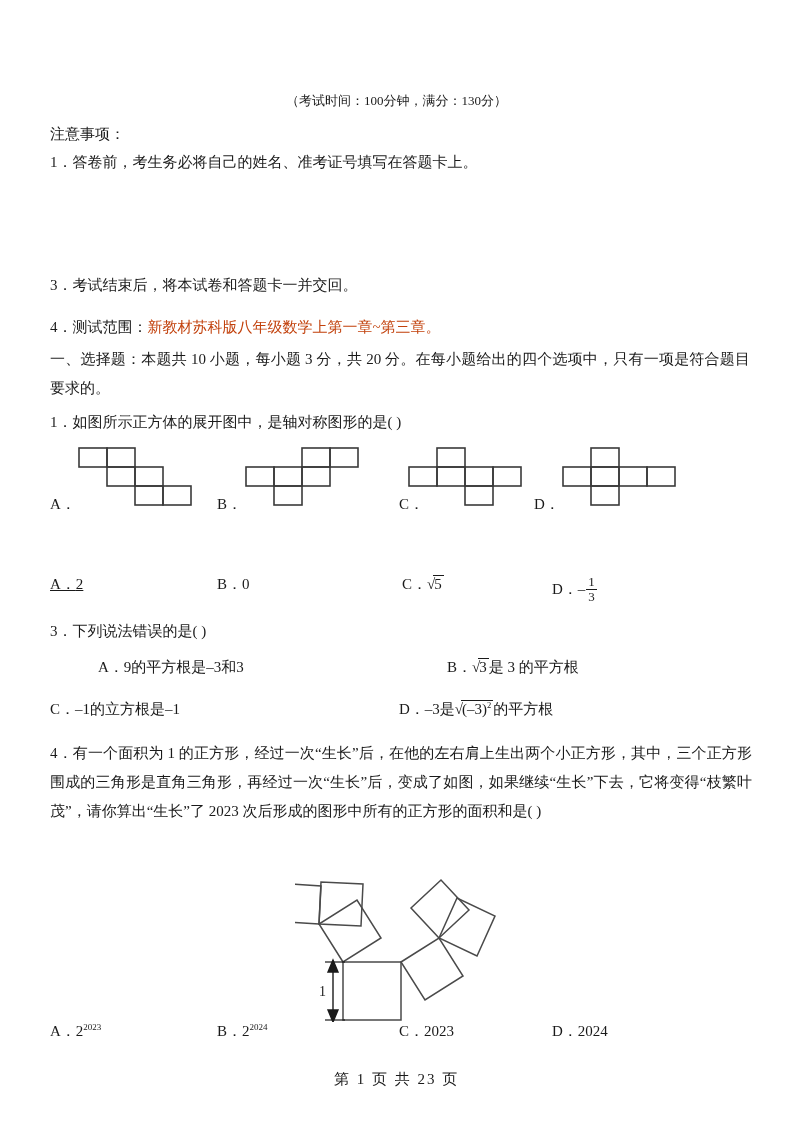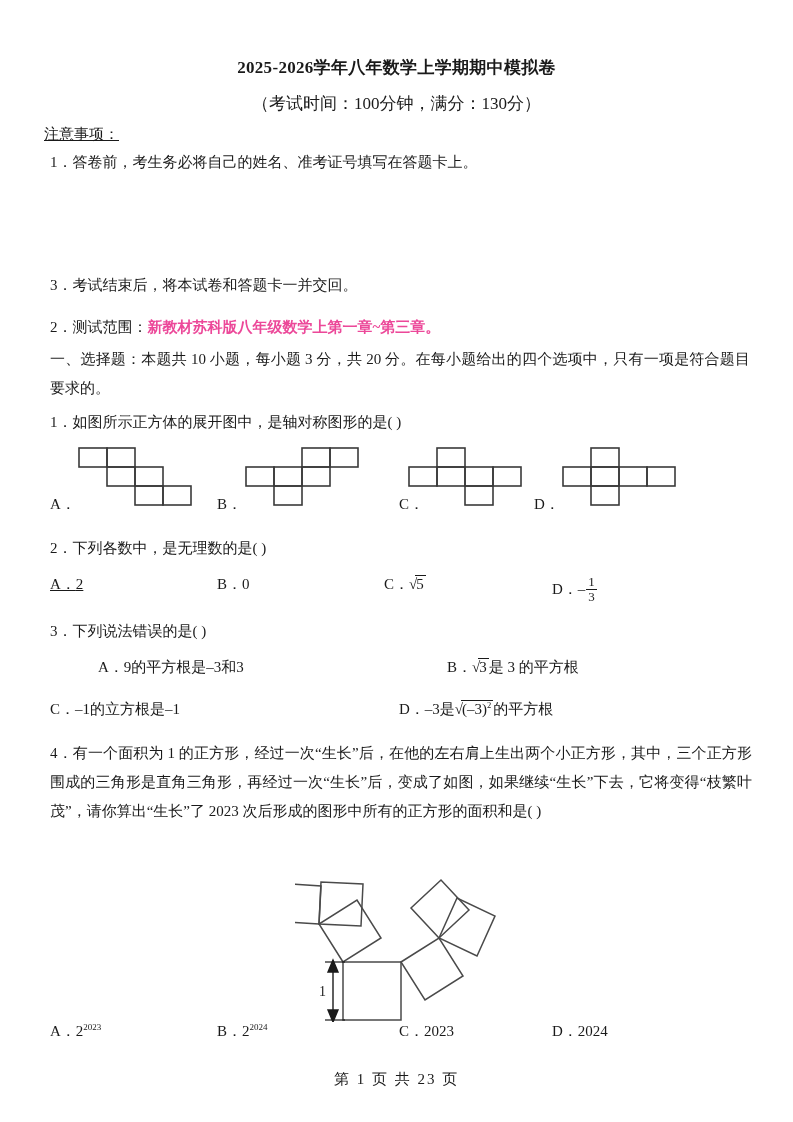--- a/index.html
+++ b/index.html
@@ -28,39 +28,37 @@
     text-align: center;
     font-size: 17px;
     font-weight: bold;
     letter-spacing: 0.3px;
   }
   .doc-subtitle {
     position: absolute;
     left: 0; top: 92px;
     width: 793px;
     text-align: center;
-    font-size: 17px;
+    font-size: 13px;
   }
   .notice-head {
     position: absolute;
-    left: 44px; top: 125px;
-    font-size: 15px;
-    text-decoration: underline;
+    left: 50px; top: 125px;
+    font-size: 15px;
   }
   .para {
     position: absolute;
     left: 50px;
     width: 700px;
     font-size: 15px;
     line-height: 29px;
     text-align: justify;
   }
   .red {
-    color: #ec4899;
-    font-weight: bold;
+    color: #c2410c;
   }
   .q-text {
     position: absolute;
     left: 50px;
     width: 702px;
     font-size: 15px;
     line-height: 29px;
     text-align: justify;
   }
   .opt-row {
@@ -110,29 +108,28 @@
   sup.sm { font-size: 9px; vertical-align: super; }
   sup.tiny { font-size: 8.5px; vertical-align: super; }
   svg { display: block; }
   .fig { position: absolute; }
 </style>
 </head>
 <body>
 
 <div class="page">
 
-  <div class="doc-title">2025-2026学年八年数学上学期期中模拟卷</div>
   <div class="doc-subtitle">（考试时间：100分钟，满分：130分）</div>
 
   <div class="notice-head">注意事项：</div>
 
   <div class="para" style="top:148px;">1．答卷前，考生务必将自己的姓名、准考证号填写在答题卡上。</div>
   <div class="para" style="top:271px;">3．考试结束后，将本试卷和答题卡一并交回。</div>
 
-  <div class="para" style="top:313px;"><span>2．测试范围：</span><span class="red">新教材苏科版八年级数学上第一章~第三章。</span></div>
+  <div class="para" style="top:313px;"><span>4．测试范围：</span><span class="red">新教材苏科版八年级数学上第一章~第三章。</span></div>
 
   <div class="para" style="top:345px;">一、选择题：本题共 10 小题，每小题 3 分，共 20 分。在每小题给出的四个选项中，只有一项是符合题目要求的。</div>
 
   <div class="q-text" style="top:408px;"><span>1．</span><span>如图所示正方体的展开图中，是轴对称图形的是(        )</span></div>
 
   <div class="fig" style="left:78px; top:447px;">
     <svg width="115" height="62" viewBox="0 0 115 62">
       <g fill="none" stroke="#3a3a3a" stroke-width="1.6">
         <rect x="1" y="1" width="28" height="19"></rect>
         <rect x="29" y="1" width="28" height="19"></rect>
@@ -183,26 +180,25 @@
     </svg>
   </div>
 
   <div class="opt-row" style="top:495px;">
     <span class="opt" style="left:0px;">A．</span>
     <span class="opt" style="left:167px;">B．</span>
     <span class="opt" style="left:349px;">C．</span>
     <span class="opt" style="left:484px;">D．</span>
   </div>
 
-  <div class="q-text" style="top:534px;"><span>2．</span><span>下列各数中，是无理数的是(       )</span></div>
 
   <div class="opt-row" style="top:575px;">
     <span class="opt" style="left:0px;text-decoration:underline;"><span>A．</span><span>2</span></span>
     <span class="opt" style="left:167px;"><span>B．</span><span>0</span></span>
-    <span class="opt" style="left:334px;"><span>C．</span><span class="rad"><span class="sign">√</span><span class="body">5</span></span></span>
+    <span class="opt" style="left:352px;"><span>C．</span><span class="rad"><span class="sign">√</span><span class="body">5</span></span></span>
     <span class="opt" style="left:502px;"><span>D．</span>–<span class="frac"><span class="num">1</span><span class="den">3</span></span></span>
   </div>
 
   <div class="q-text" style="top:617px;"><span>3．</span><span>下列说法错误的是(       )</span></div>
 
   <div class="opt-row" style="top:658px;margin-left:48px;">
     <span class="opt" style="left:0px;"><span>A．</span><span>9的平方根是–3和3</span></span>
     <span class="opt" style="left:349px;"><span>B．</span><span class="rad"><span class="sign">√</span><span class="body">3</span></span>是 3 的平方根</span>
   </div>
 

